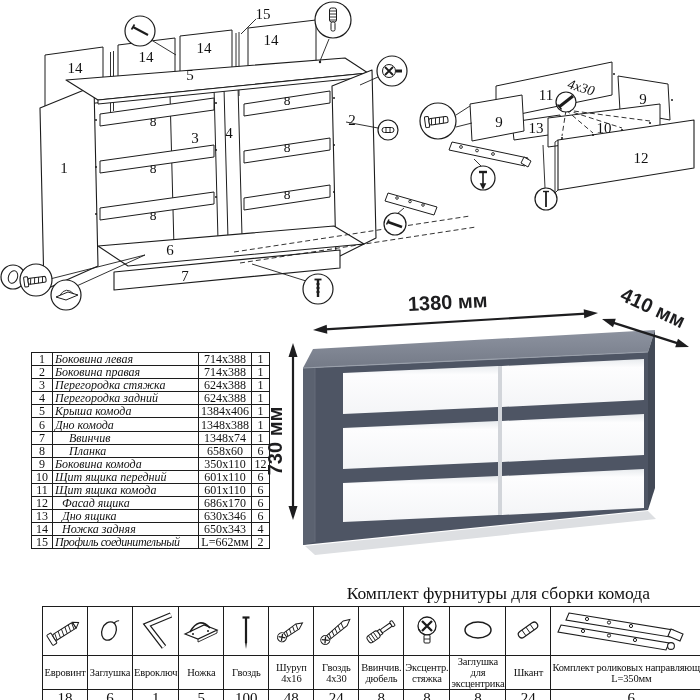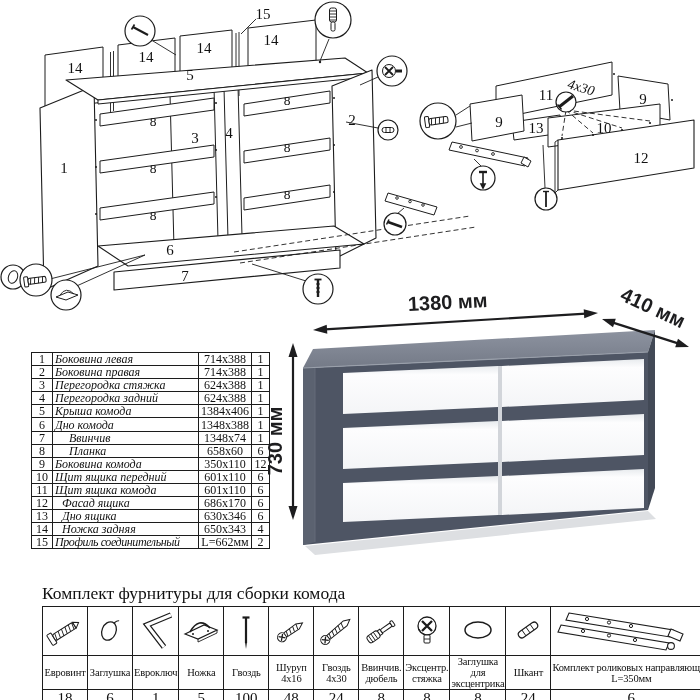--- a/index.html
+++ b/index.html
@@ -31,21 +31,21 @@
   .c-qty{width:13px;text-align:center;}
   .ind1{padding-left:16px !important;}
   .ind2{padding-left:9px !important;}
   .small-name{font-size:12px;letter-spacing:-0.4px;}
 
   
   #product{position:absolute;left:255px;top:283px;}
   .dim{font:bold 20px "Liberation Sans", sans-serif;fill:#1d1d1f;text-anchor:middle;}
 
   
-  #hw-title{position:absolute;left:42px;top:583px;width:608px;text-align:left;
+  #hw-title{position:absolute;left:42px;top:583px;width:608px;text-align:right;
             font-size:17.5px;color:#111;}
   #hw-table{position:absolute;left:42px;top:606px;border-collapse:collapse;table-layout:fixed;
             border:1.5px solid #1c1c1c;}
   #hw-table td{border:1px solid #1c1c1c;text-align:center;vertical-align:middle;padding:0;}
   #hw-table .icon-row td{height:48px;}
   #hw-table .name-row td{height:24px;font-size:10.5px;line-height:11px;letter-spacing:-0.2px;padding:0 1px;}
   #hw-table .qty-row td{height:16px;font-size:15px;}
   .hwicon{display:block;margin:0 auto;}
 </style>
 </head>

